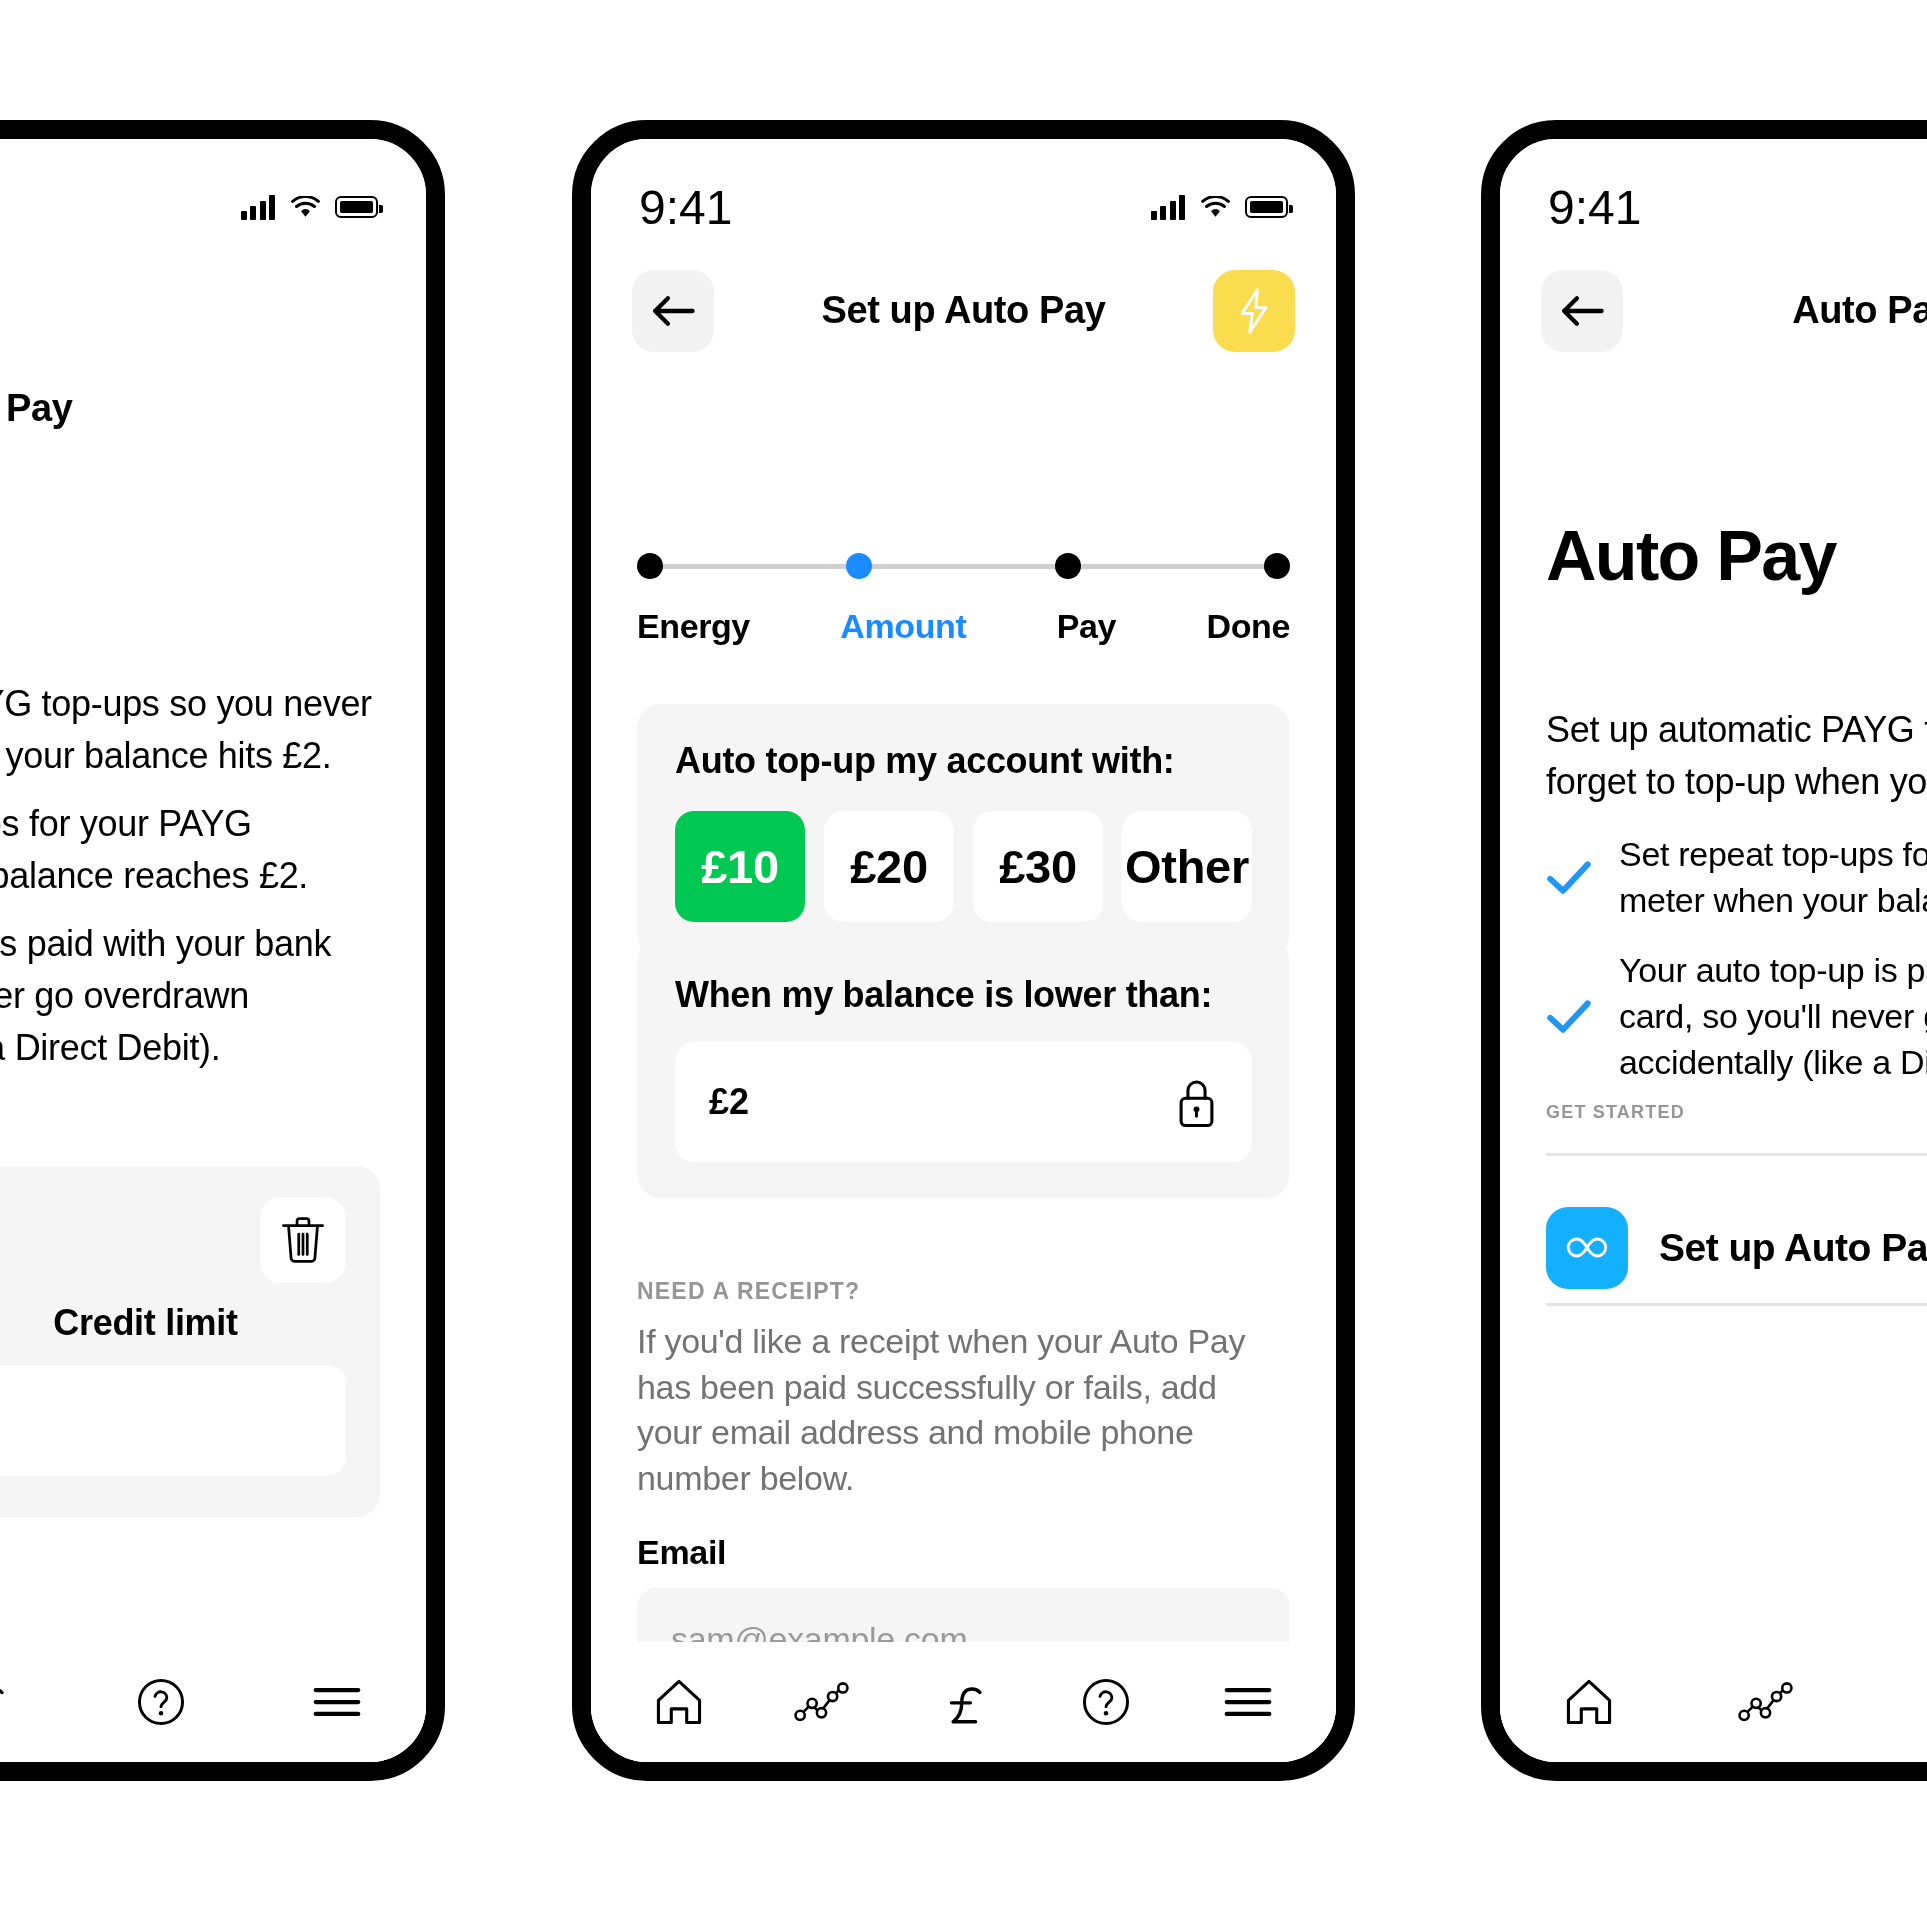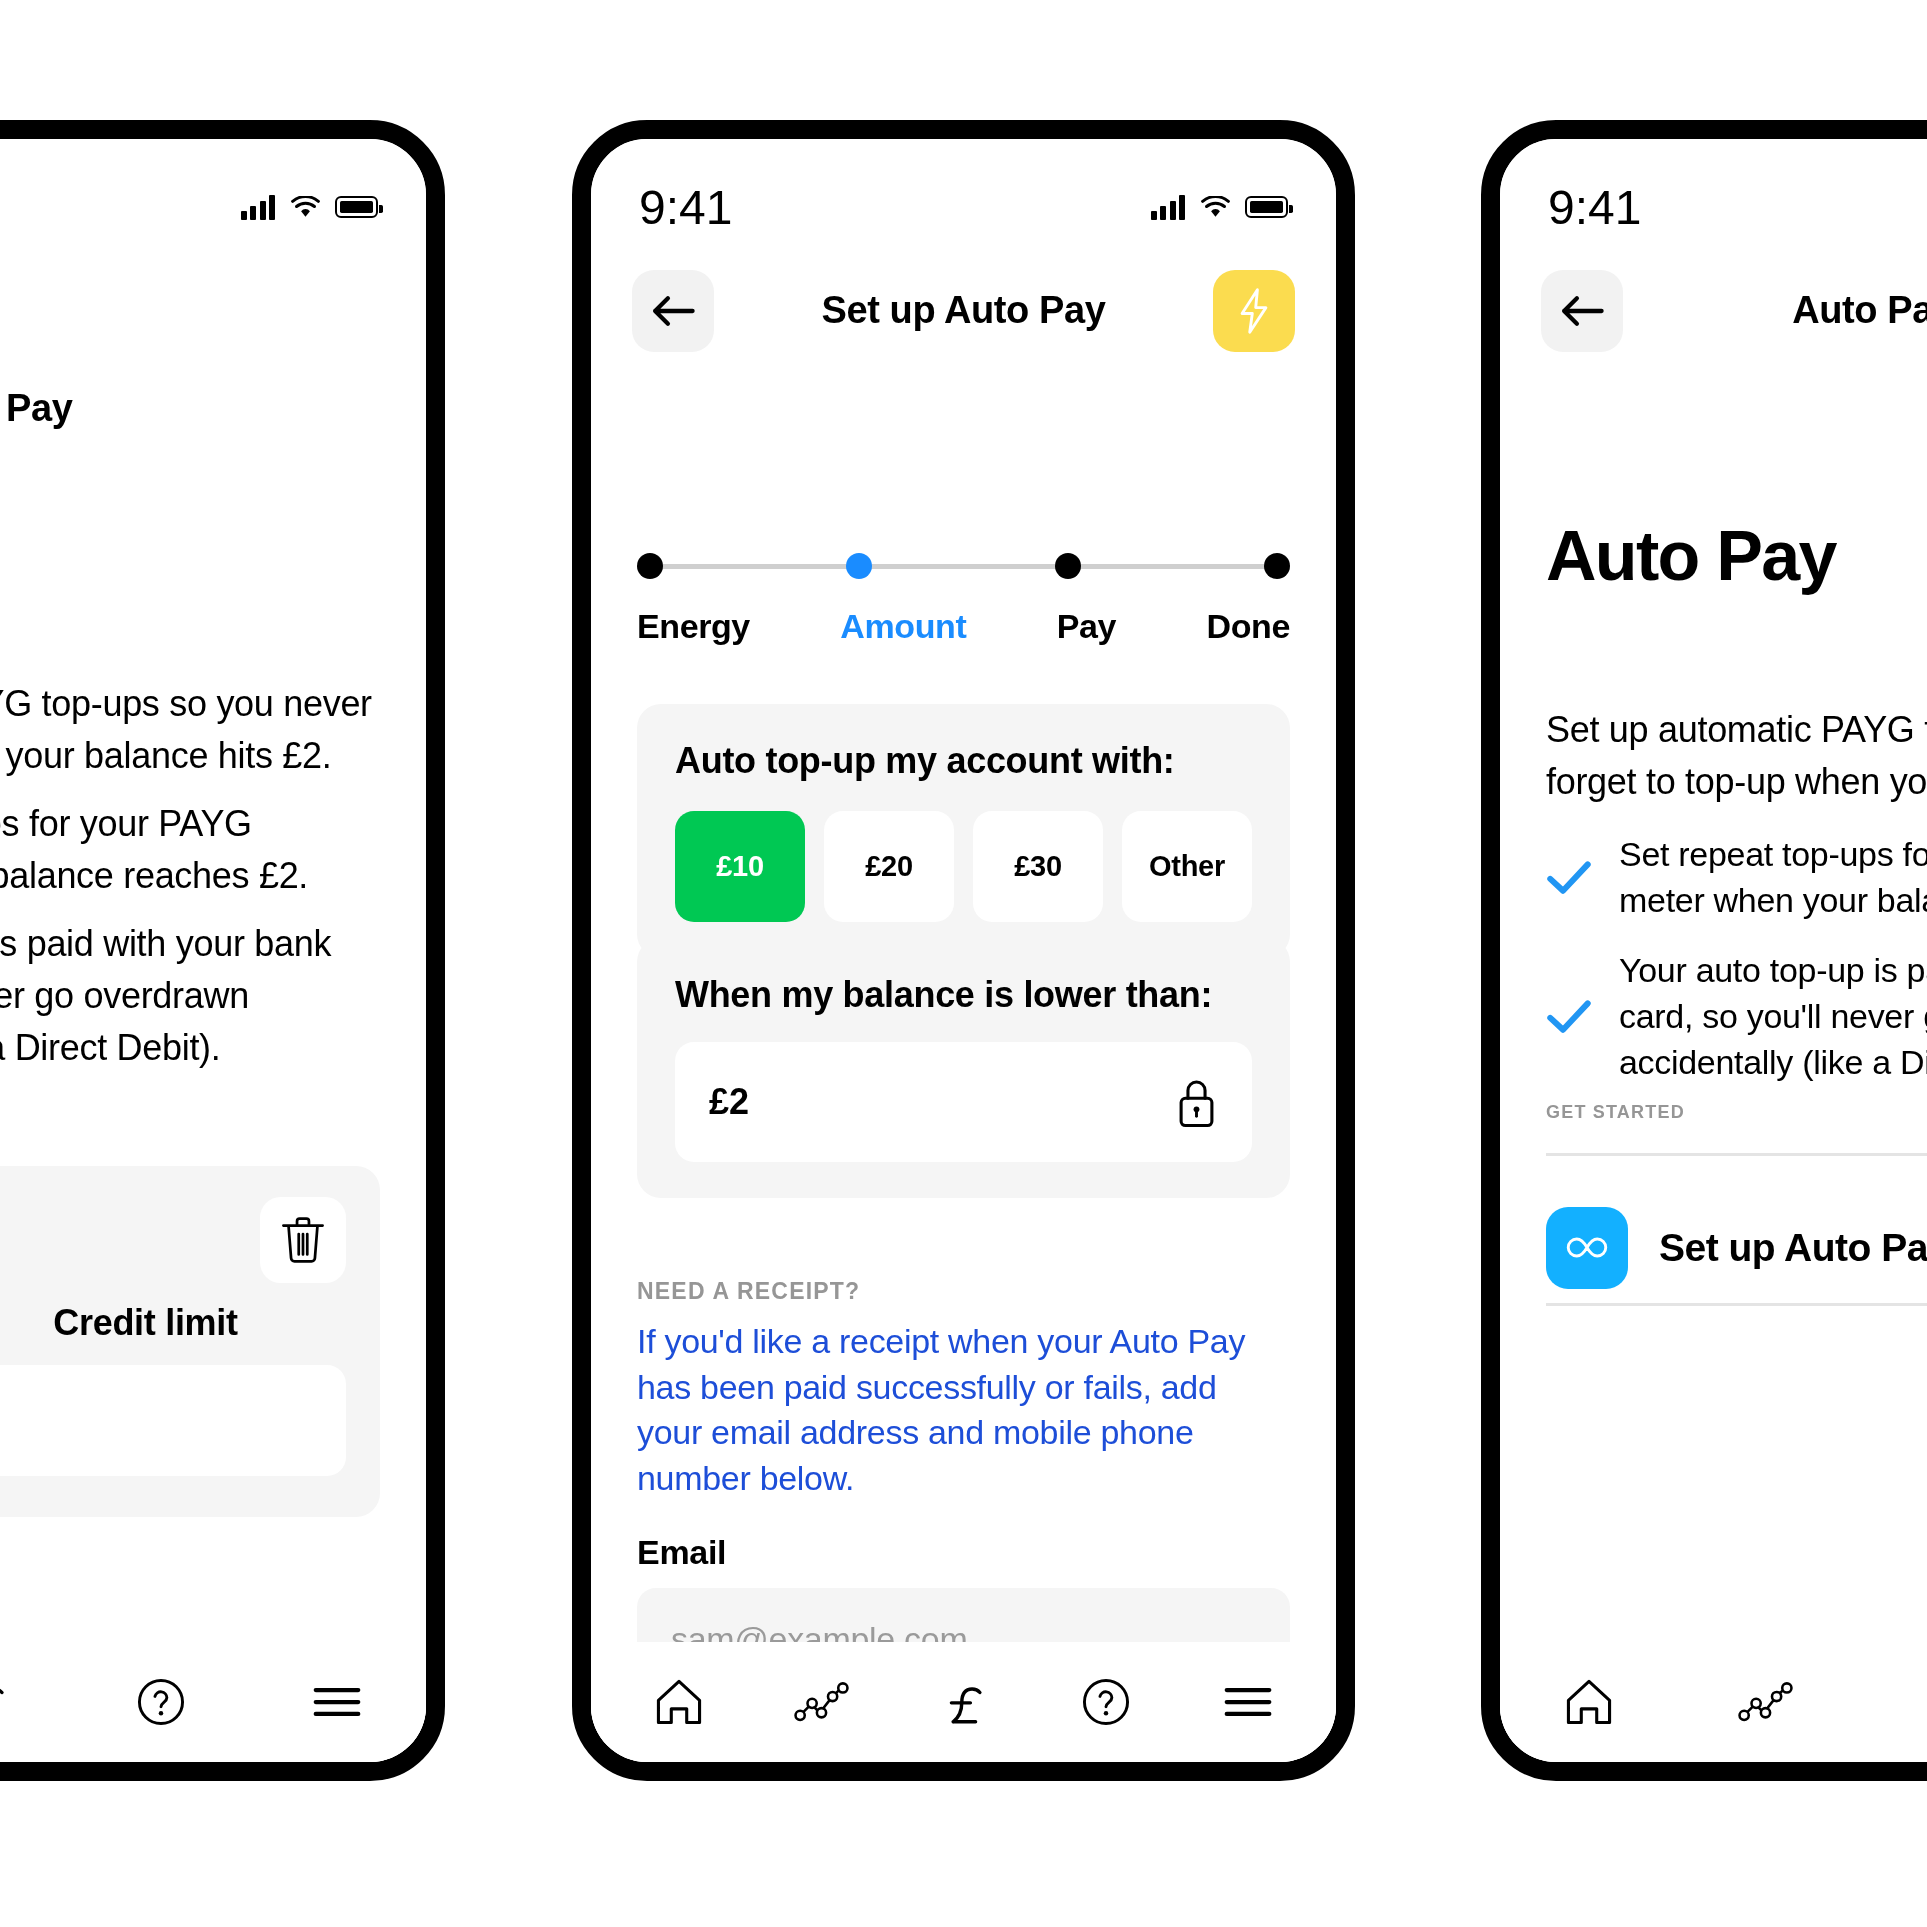--- a/index.html
+++ b/index.html
@@ -73,34 +73,34 @@
     position:absolute; left:46px; right:46px;
     background:#f5f5f5; border-radius:24px; padding: 36px 38px;
   }
   .card-title { font-size:36px; font-weight:700; color:#000; letter-spacing:-0.3px; }
 
   .amount-row { display:flex; gap:19px; margin-top:29px; }
   .amount-btn {
     flex:1; height:111px; border-radius:19px; background:#ffffff; border:none;
     display:flex; align-items:center; justify-content:center;
     font-family:"Liberation Sans", sans-serif;
-    font-size:29px; font-weight:700; color:#000; cursor:pointer; letter-spacing:-0.3px;
+    font-size:47px; font-weight:700; color:#000; cursor:pointer; letter-spacing:-0.3px;
   }
   .amount-btn.selected { background:#00c853; color:#ffffff; }
 
   .balance-input {
     margin-top:26px; height:120px; background:#fff; border-radius:19px;
     display:flex; align-items:center; justify-content:space-between; padding: 0 34px;
   }
   .balance-value { font-size:36px; font-weight:700; color:#000; }
 
   
   .receipt { position:absolute; left:46px; right:46px; }
   .eyebrow { font-size:23px; font-weight:700; color:#969696; letter-spacing:1.2px; }
-  .body-text { font-size:34px; line-height:1.35; color:#1d4ed8; margin-top:13.7px; letter-spacing:-0.3px; }
+  .body-text { font-size:34px; line-height:1.35; color:#737373; margin-top:13.7px; letter-spacing:-0.3px; }
   .field-label { font-size:34px; font-weight:700; color:#000; margin-top:31px; letter-spacing:-0.3px; }
   .field-box {
     margin-top:15.4px; height:103px; background:#f5f5f5; border-radius:19px;
     display:flex; align-items:center; padding:0 34px;
   }
   .field-placeholder { font-size:34px; color:#9a9a9a; letter-spacing:-0.3px; }
 
   
   .home-indicator {
     position:absolute; bottom:96px; left:50%; transform:translateX(-50%);

